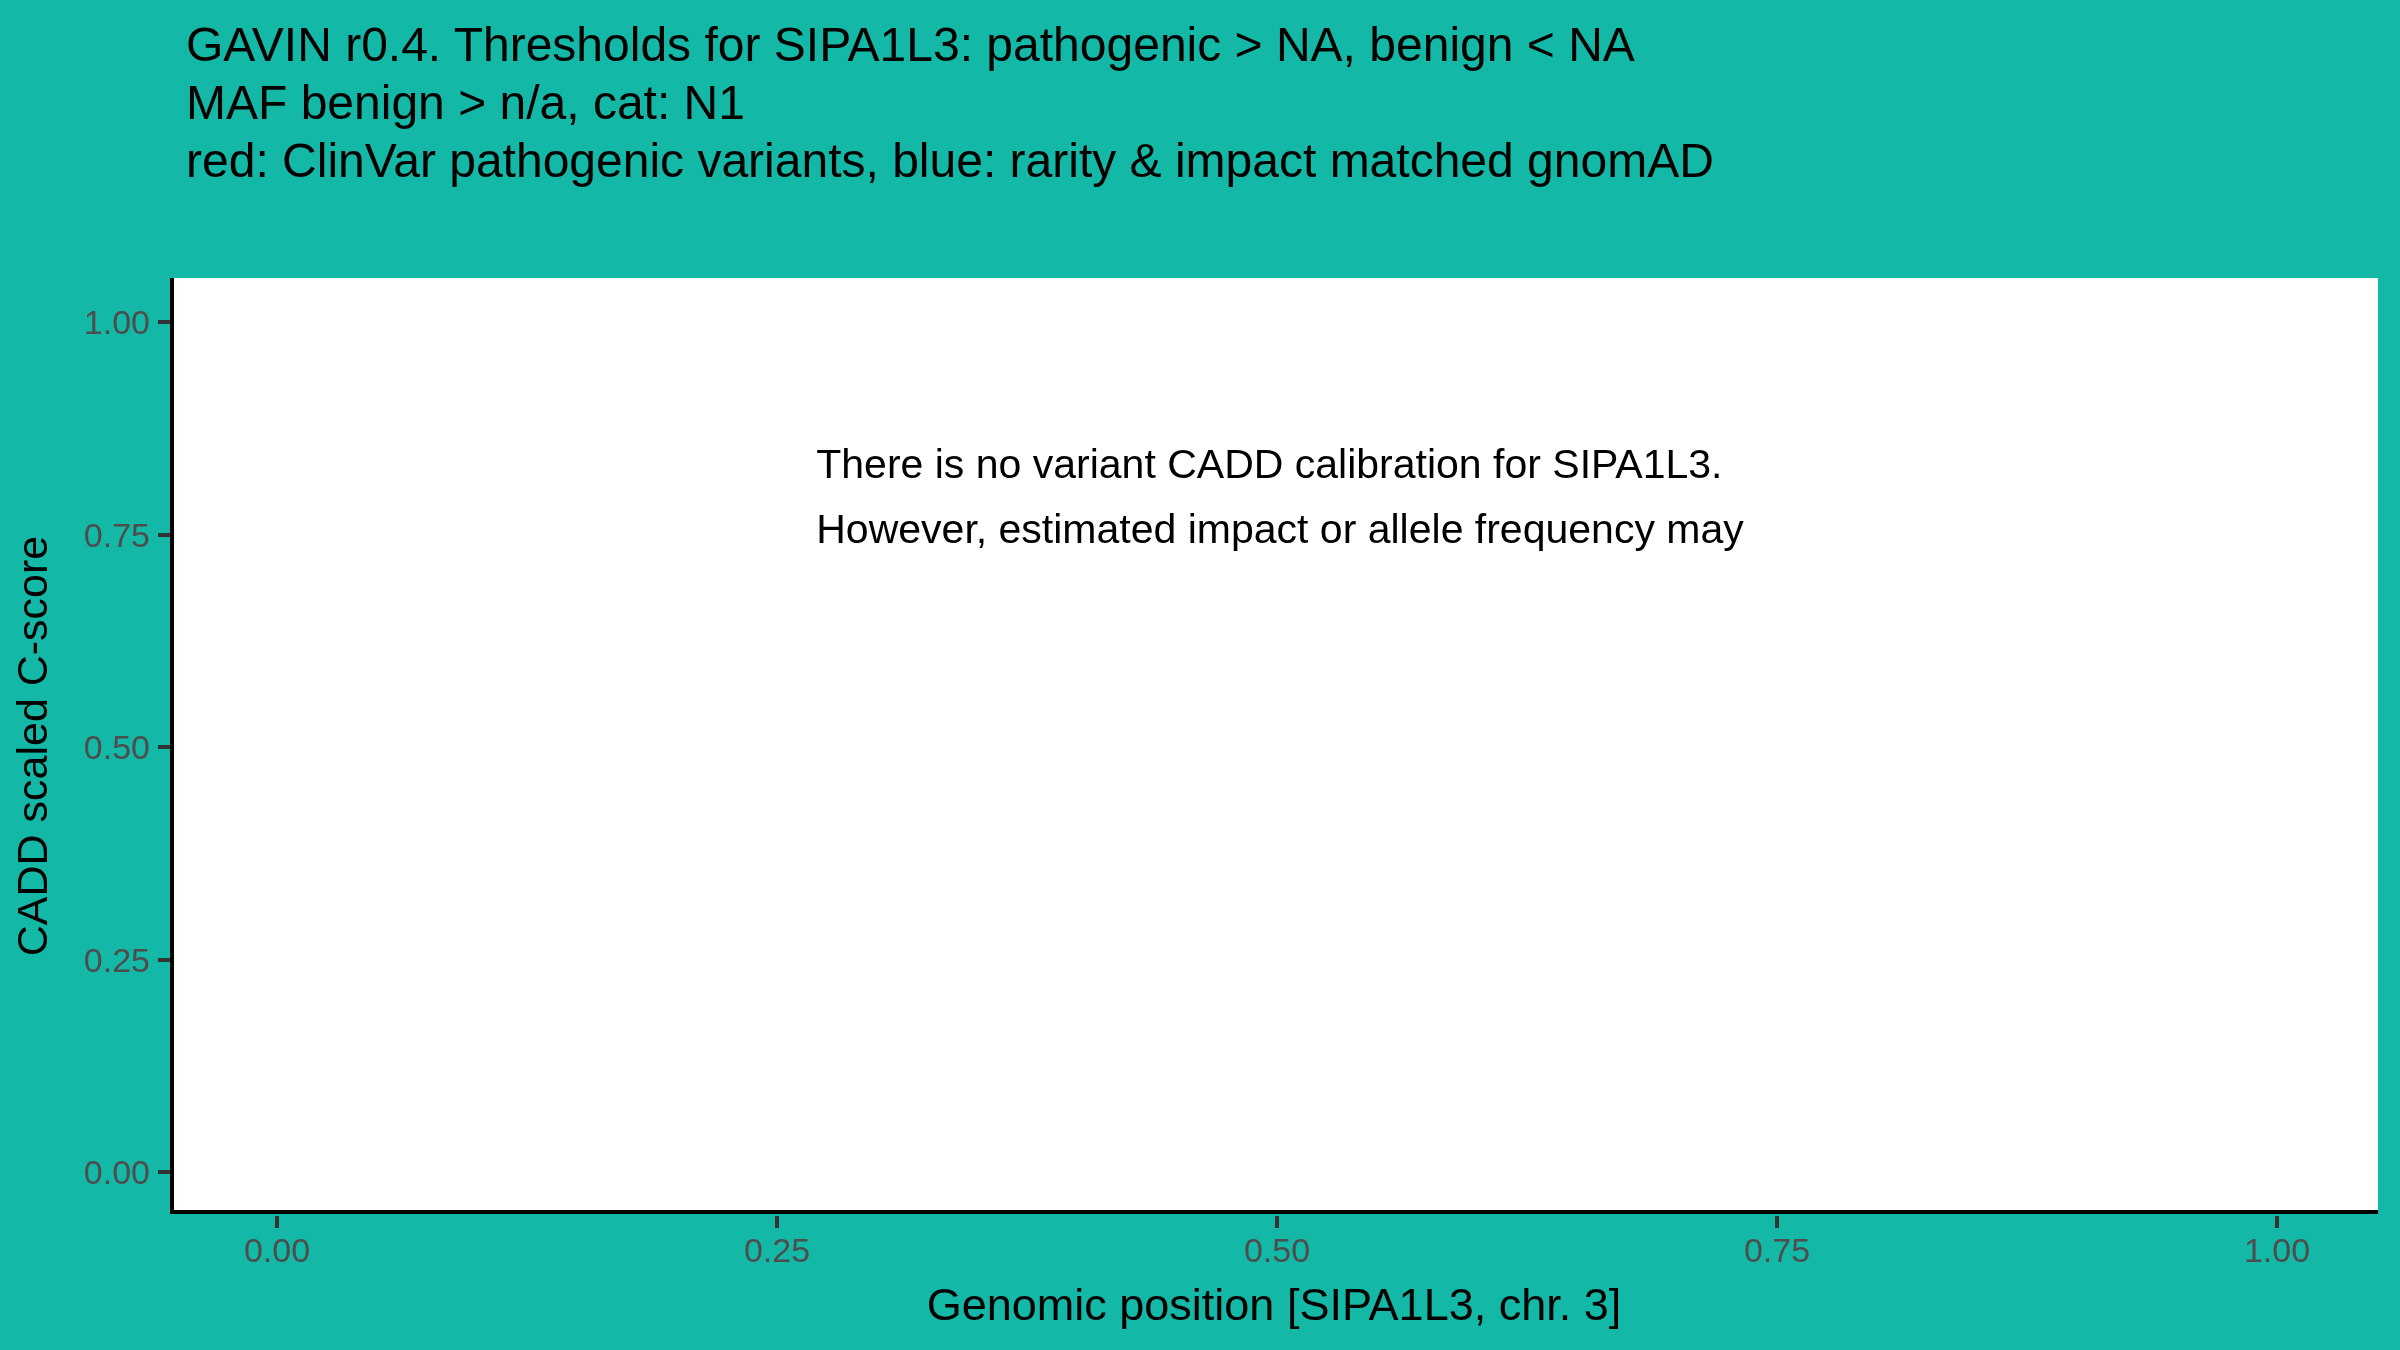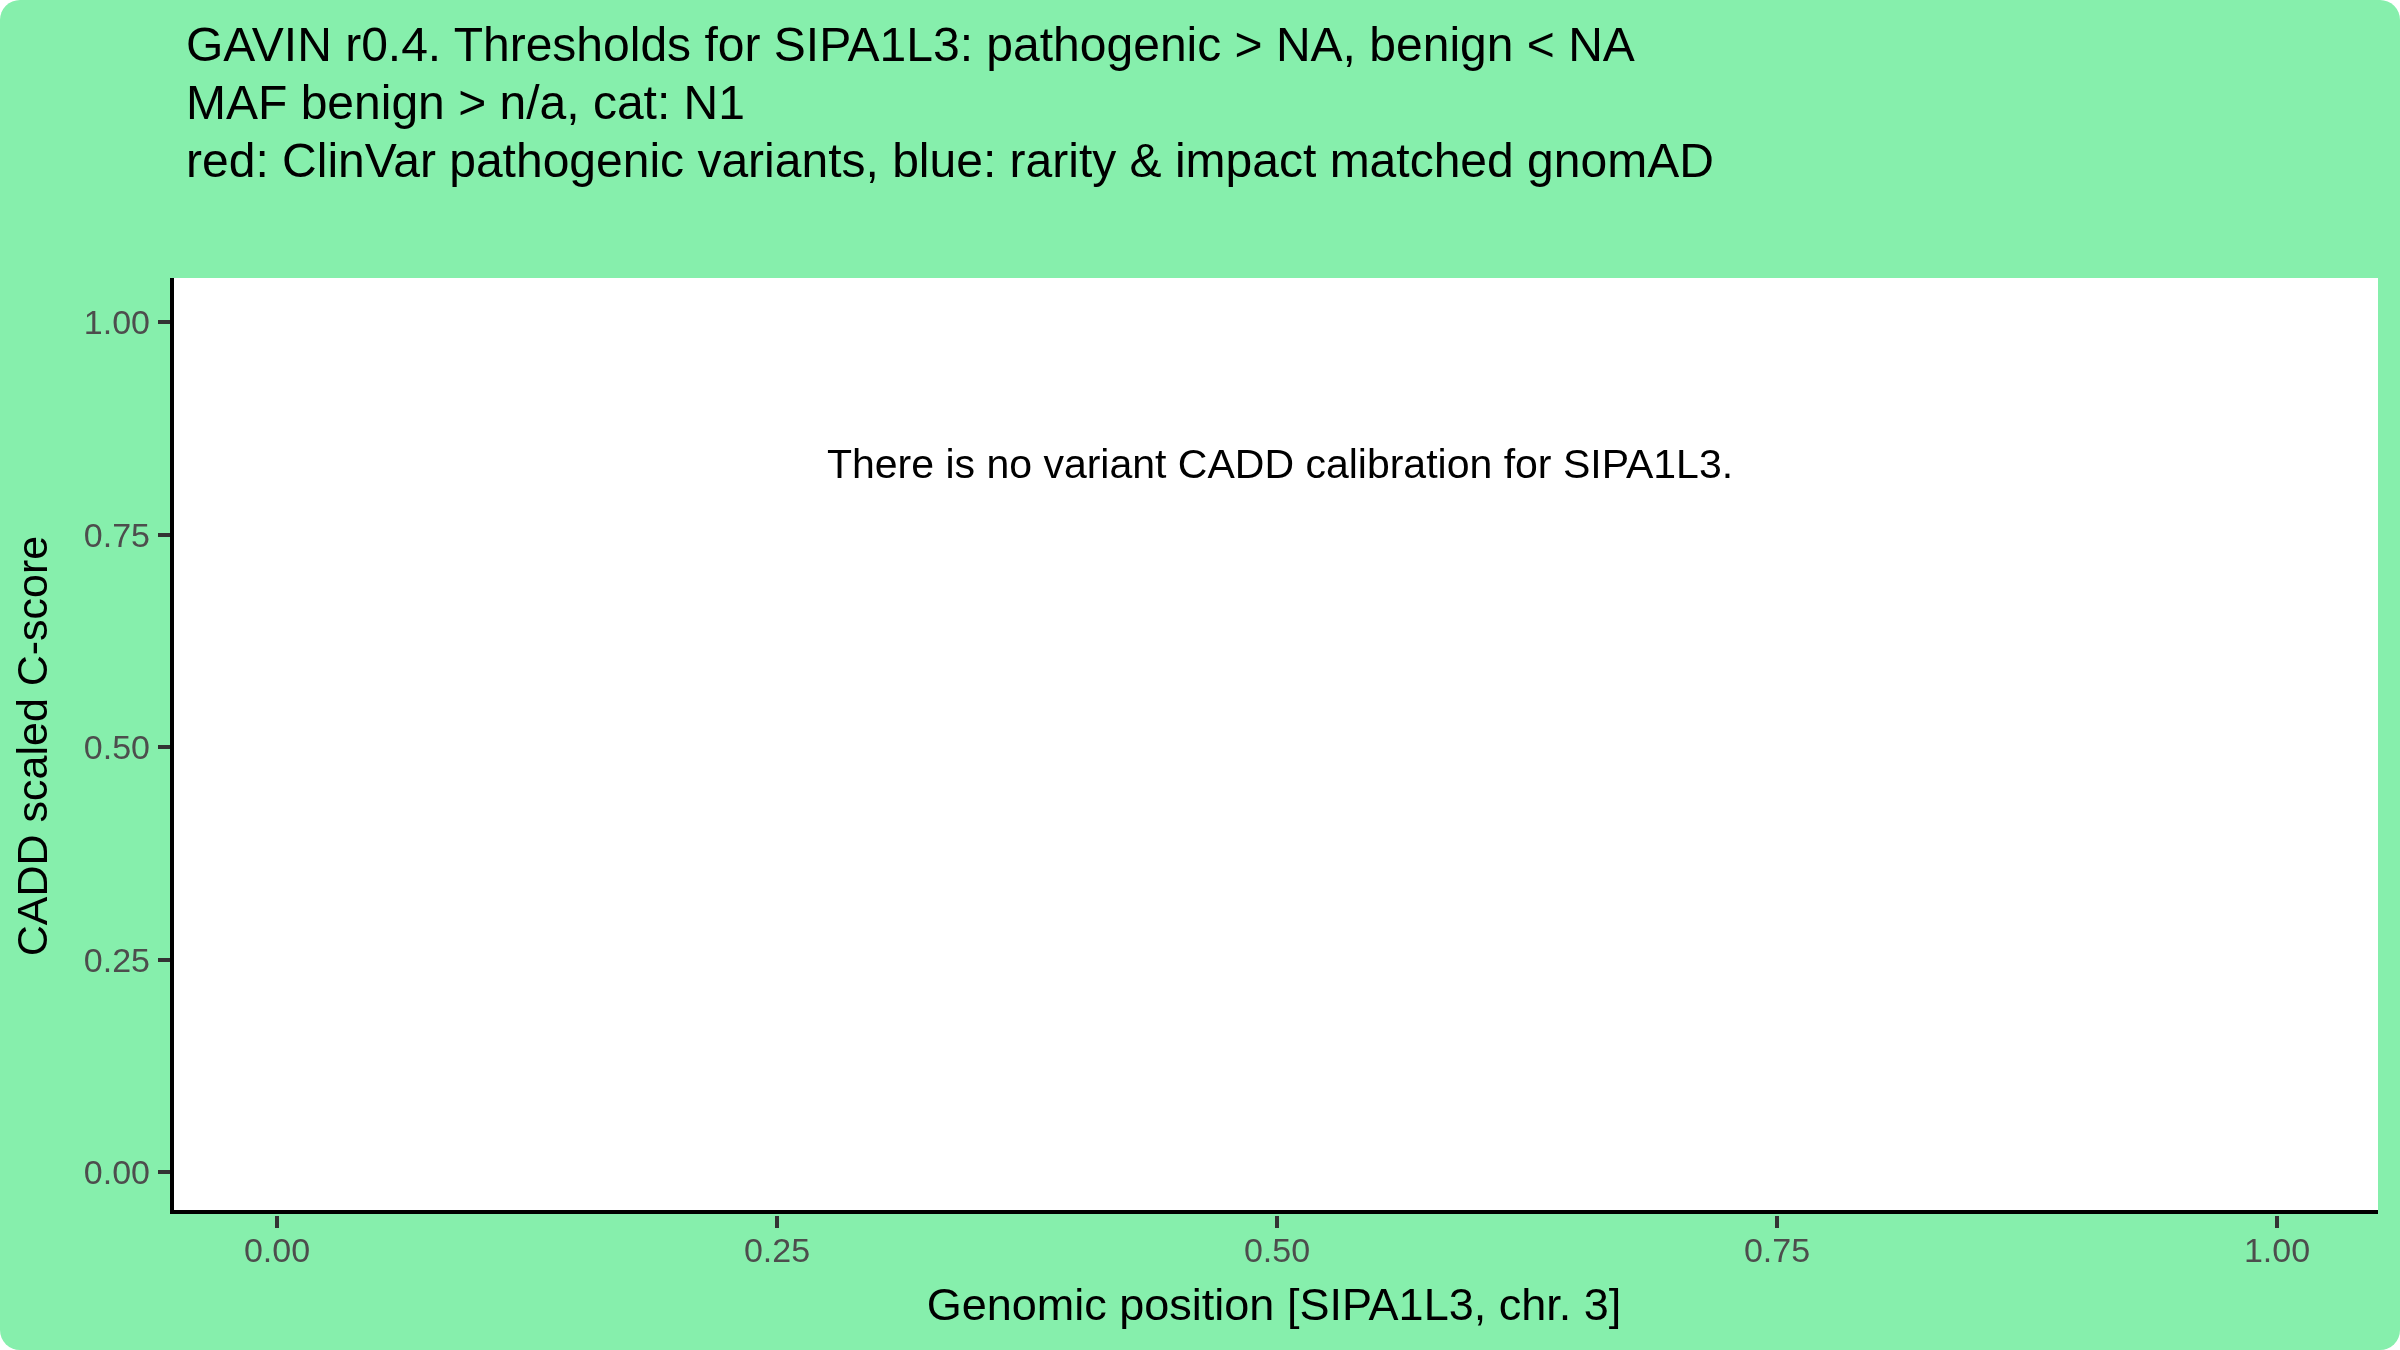--- a/index.html
+++ b/index.html
@@ -4,21 +4,21 @@
 <style>
   html, body {
     margin: 0;
     padding: 0;
     width: 2400px;
     height: 1350px;
     background: #ffffff;
     overflow: hidden;
     font-family: "Liberation Sans", sans-serif;
   }
-  .stage { position: relative; width: 2400px; height: 1350px; background: #86efac; border-radius: 20px; }
+  .stage { position: relative; width: 2400px; height: 1350px; background: #14b8a6; }
 
   
   .plot-title {
     position: absolute;
     left: 186px;
     top: 16px;
     font-size: 48px;
     line-height: 58px;
     color: #000000;
     white-space: nowrap;
@@ -113,20 +113,21 @@
   <div class="plot-title">
     <div>GAVIN r0.4. Thresholds for SIPA1L3: pathogenic &gt; NA, benign &lt; NA</div>
     <div>MAF benign &gt; n/a, cat: N1</div>
     <div>red: ClinVar pathogenic variants, blue: rarity &amp; impact matched gnomAD</div>
   </div>
 
   <div class="panel"></div>
 
   <div class="annotation">
     <div>There is no variant CADD calibration for SIPA1L3.</div>
+    <div>However, estimated impact or allele frequency may</div>
   </div>
 
   <div class="ytick-mark" style="top:320px"></div>
   <div class="ytick-mark" style="top:533px"></div>
   <div class="ytick-mark" style="top:745px"></div>
   <div class="ytick-mark" style="top:958px"></div>
   <div class="ytick-mark" style="top:1170px"></div>
 
   <div class="ytick-label" style="top:322px">1.00</div>
   <div class="ytick-label" style="top:535px">0.75</div>

